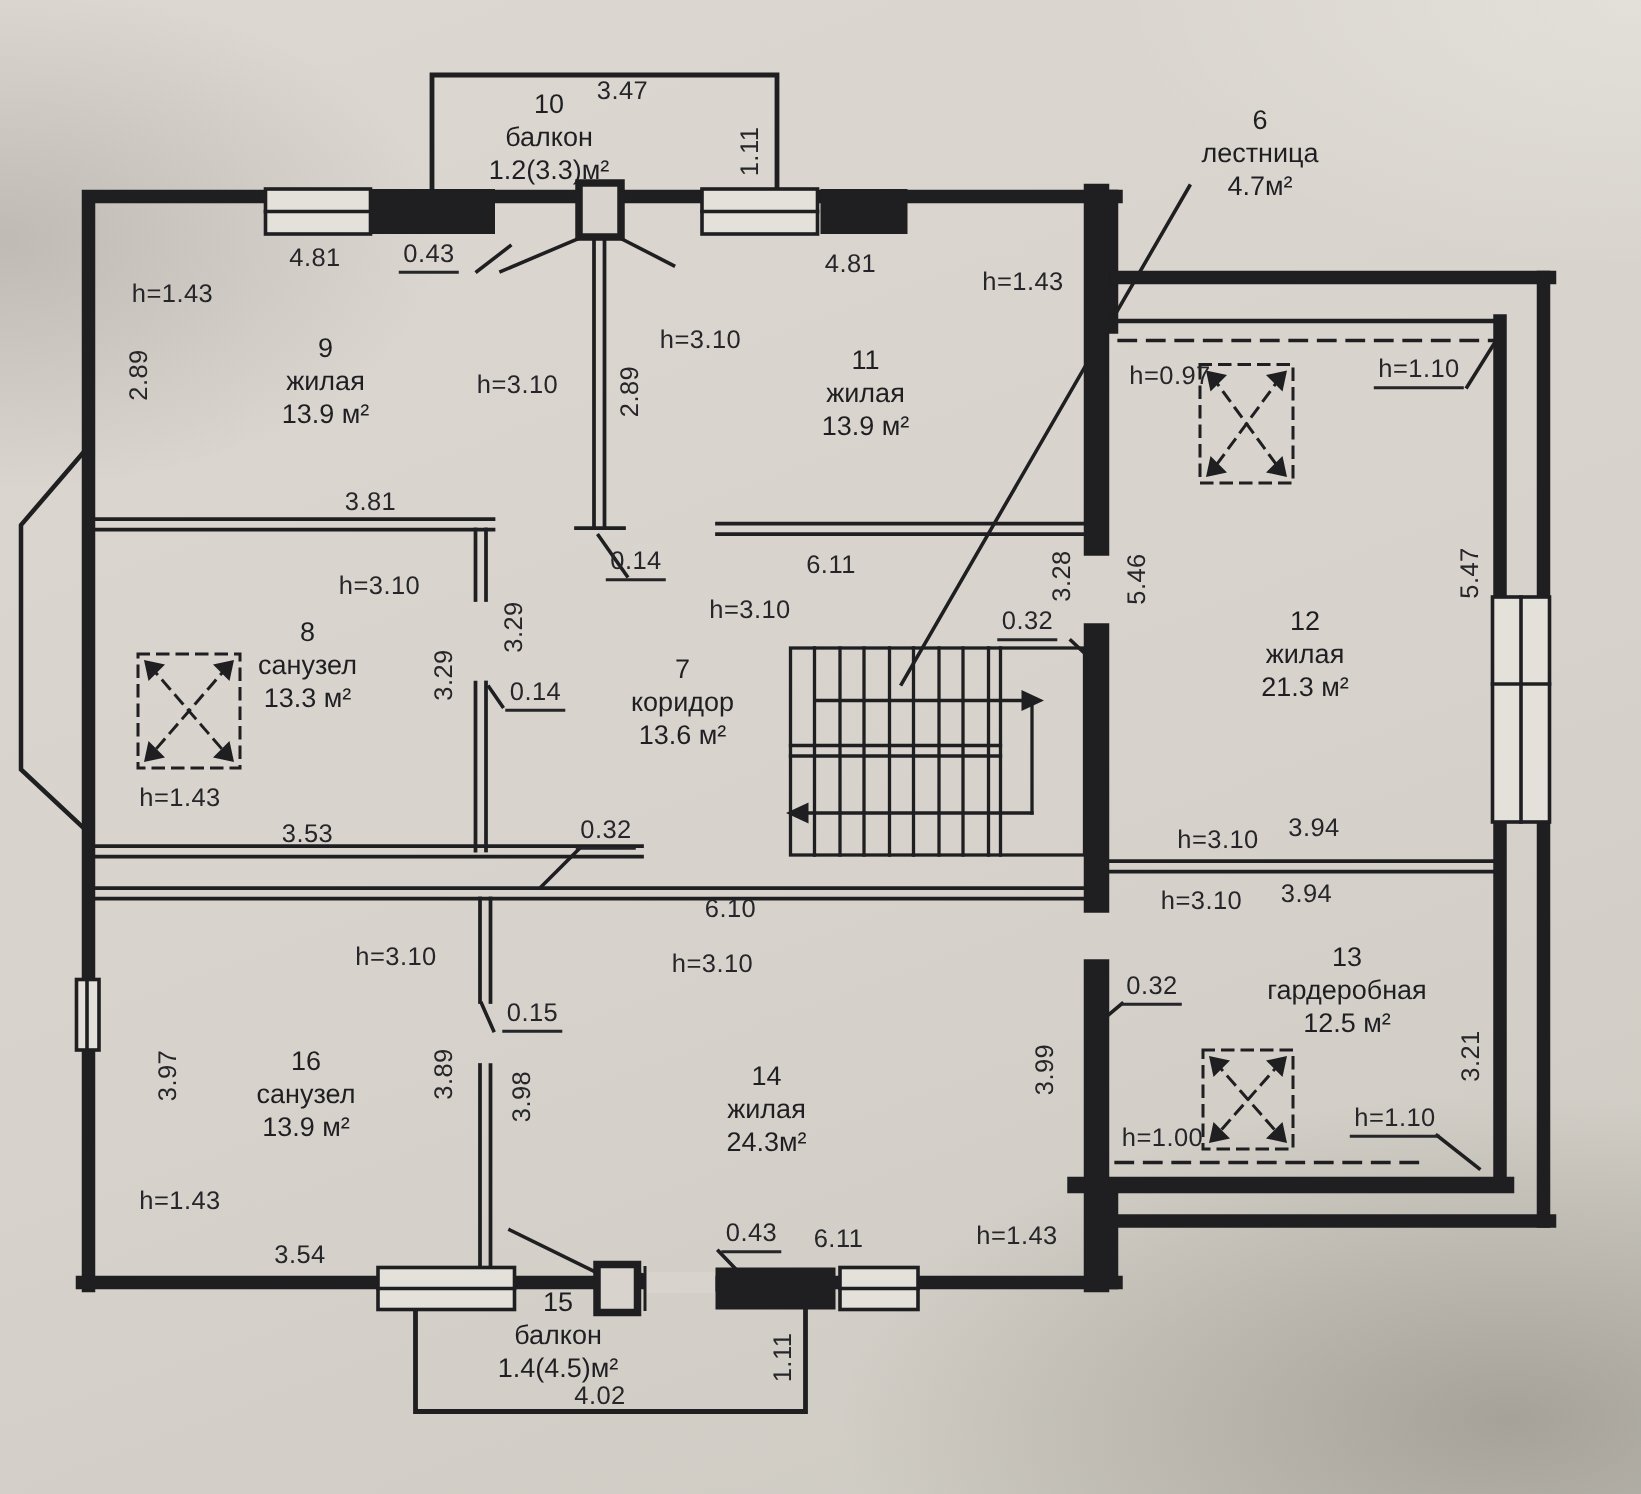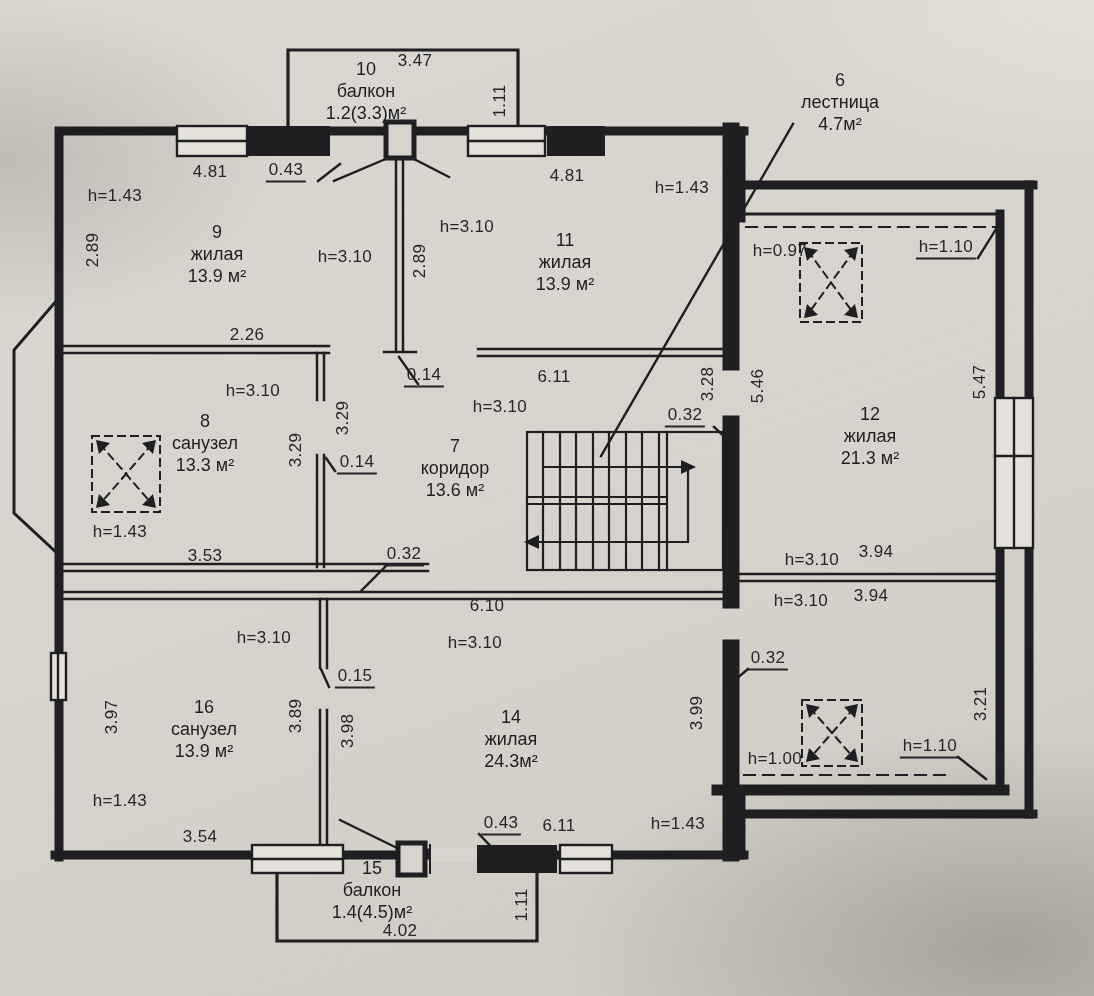--- a/index.html
+++ b/index.html
@@ -207,39 +207,44 @@
   <div class="room" style="left:840px;top:103px">
     <span>6</span>
       <span>лестница</span>
       <span>4.7м²</span>
     </div>
   <div class="room" style="left:217px;top:255px">
     <span>9</span>
       <span>жилая</span>
       <span>13.9 м²</span>
     </div>
-  <div class="room" style="left:565px;top:263px">
+  <div class="room" style="left:577px;top:263px">
     <span>11</span>
       <span>жилая</span>
       <span>13.9 м²</span>
     </div>
   <div class="room" style="left:870px;top:437px">
     <span>12</span>
       <span>жилая</span>
       <span>21.3 м²</span>
     </div>
   <div class="room" style="left:205px;top:444px">
     <span>8</span>
       <span>санузел</span>
       <span>13.3 м²</span>
     </div>
   <div class="room" style="left:455px;top:469px">
     <span>7</span>
       <span>коридор</span>
       <span>13.6 м²</span>
+    </div>
+  <div class="room" style="left:898px;top:661px">
+    <span>13</span>
+      <span>гардеробная</span>
+      <span>12.5 м²</span>
     </div>
   <div class="room" style="left:204px;top:730px">
     <span>16</span>
       <span>санузел</span>
       <span>13.9 м²</span>
     </div>
   <div class="room" style="left:511px;top:740px">
     <span>14</span>
       <span>жилая</span>
       <span>24.3м²</span>
@@ -250,21 +255,21 @@
       <span>1.4(4.5)м²</span>
     </div>
 
   <span class="lbl" style="left:415px;top:61px">3.47</span>
   <span class="lbl v" style="left:500px;top:101px">1.11</span>
   <span class="lbl" style="left:210px;top:172px">4.81</span>
   <span class="lbl u" style="left:286px;top:171px">0.43</span>
   <span class="lbl" style="left:567px;top:176px">4.81</span>
   <span class="lbl v" style="left:93px;top:250px">2.89</span>
   <span class="lbl v" style="left:420px;top:261px">2.89</span>
-  <span class="lbl" style="left:247px;top:335px">2.26</span>
+  <span class="lbl" style="left:247px;top:335px">3.81</span>
   <span class="lbl" style="left:554px;top:377px">6.11</span>
   <span class="lbl u" style="left:424px;top:376px">0.14</span>
   <span class="lbl v" style="left:708px;top:384px">3.28</span>
   <span class="lbl v" style="left:758px;top:386px">5.46</span>
   <span class="lbl v" style="left:980px;top:382px">5.47</span>
   <span class="lbl v" style="left:296px;top:450px">3.29</span>
   <span class="lbl v" style="left:343px;top:418px">3.29</span>
   <span class="lbl u" style="left:357px;top:463px">0.14</span>
   <span class="lbl u" style="left:685px;top:416px">0.32</span>
   <span class="lbl" style="left:205px;top:556px">3.53</span>

